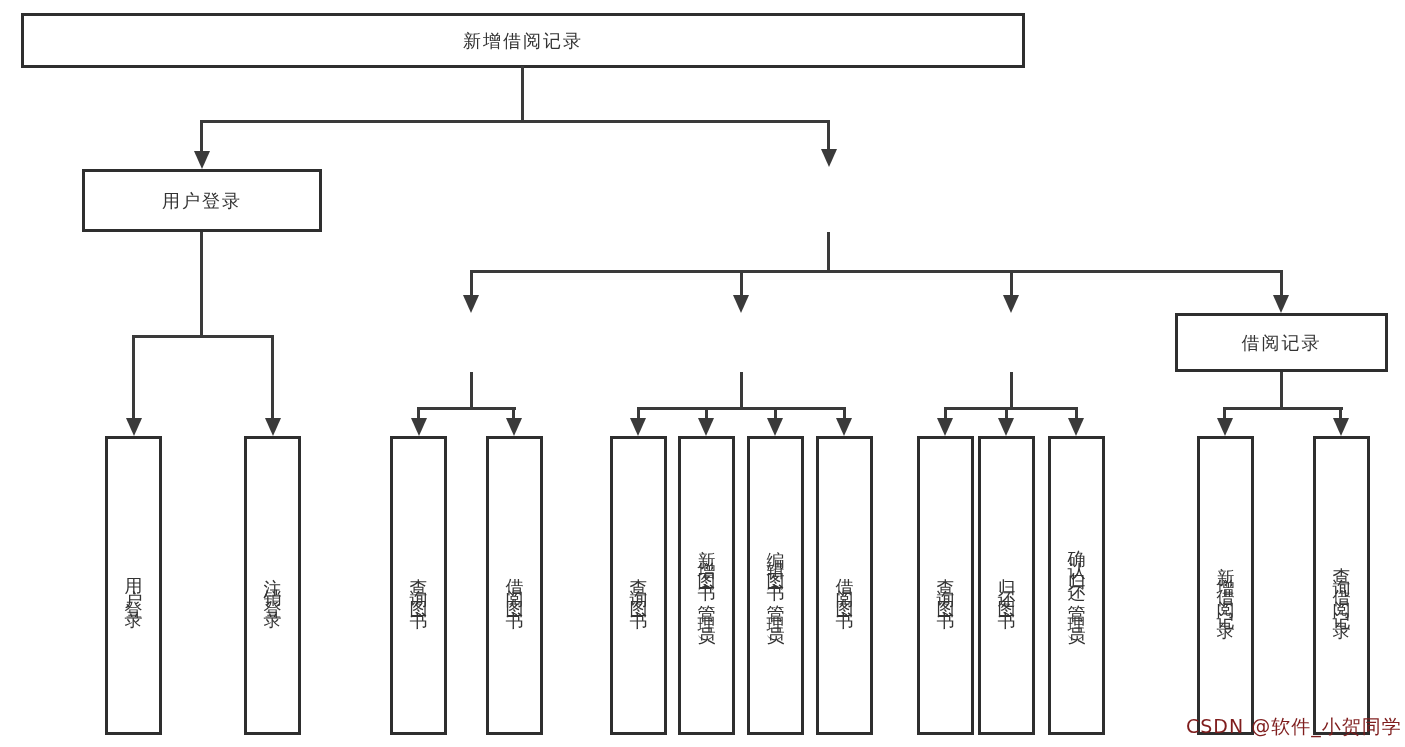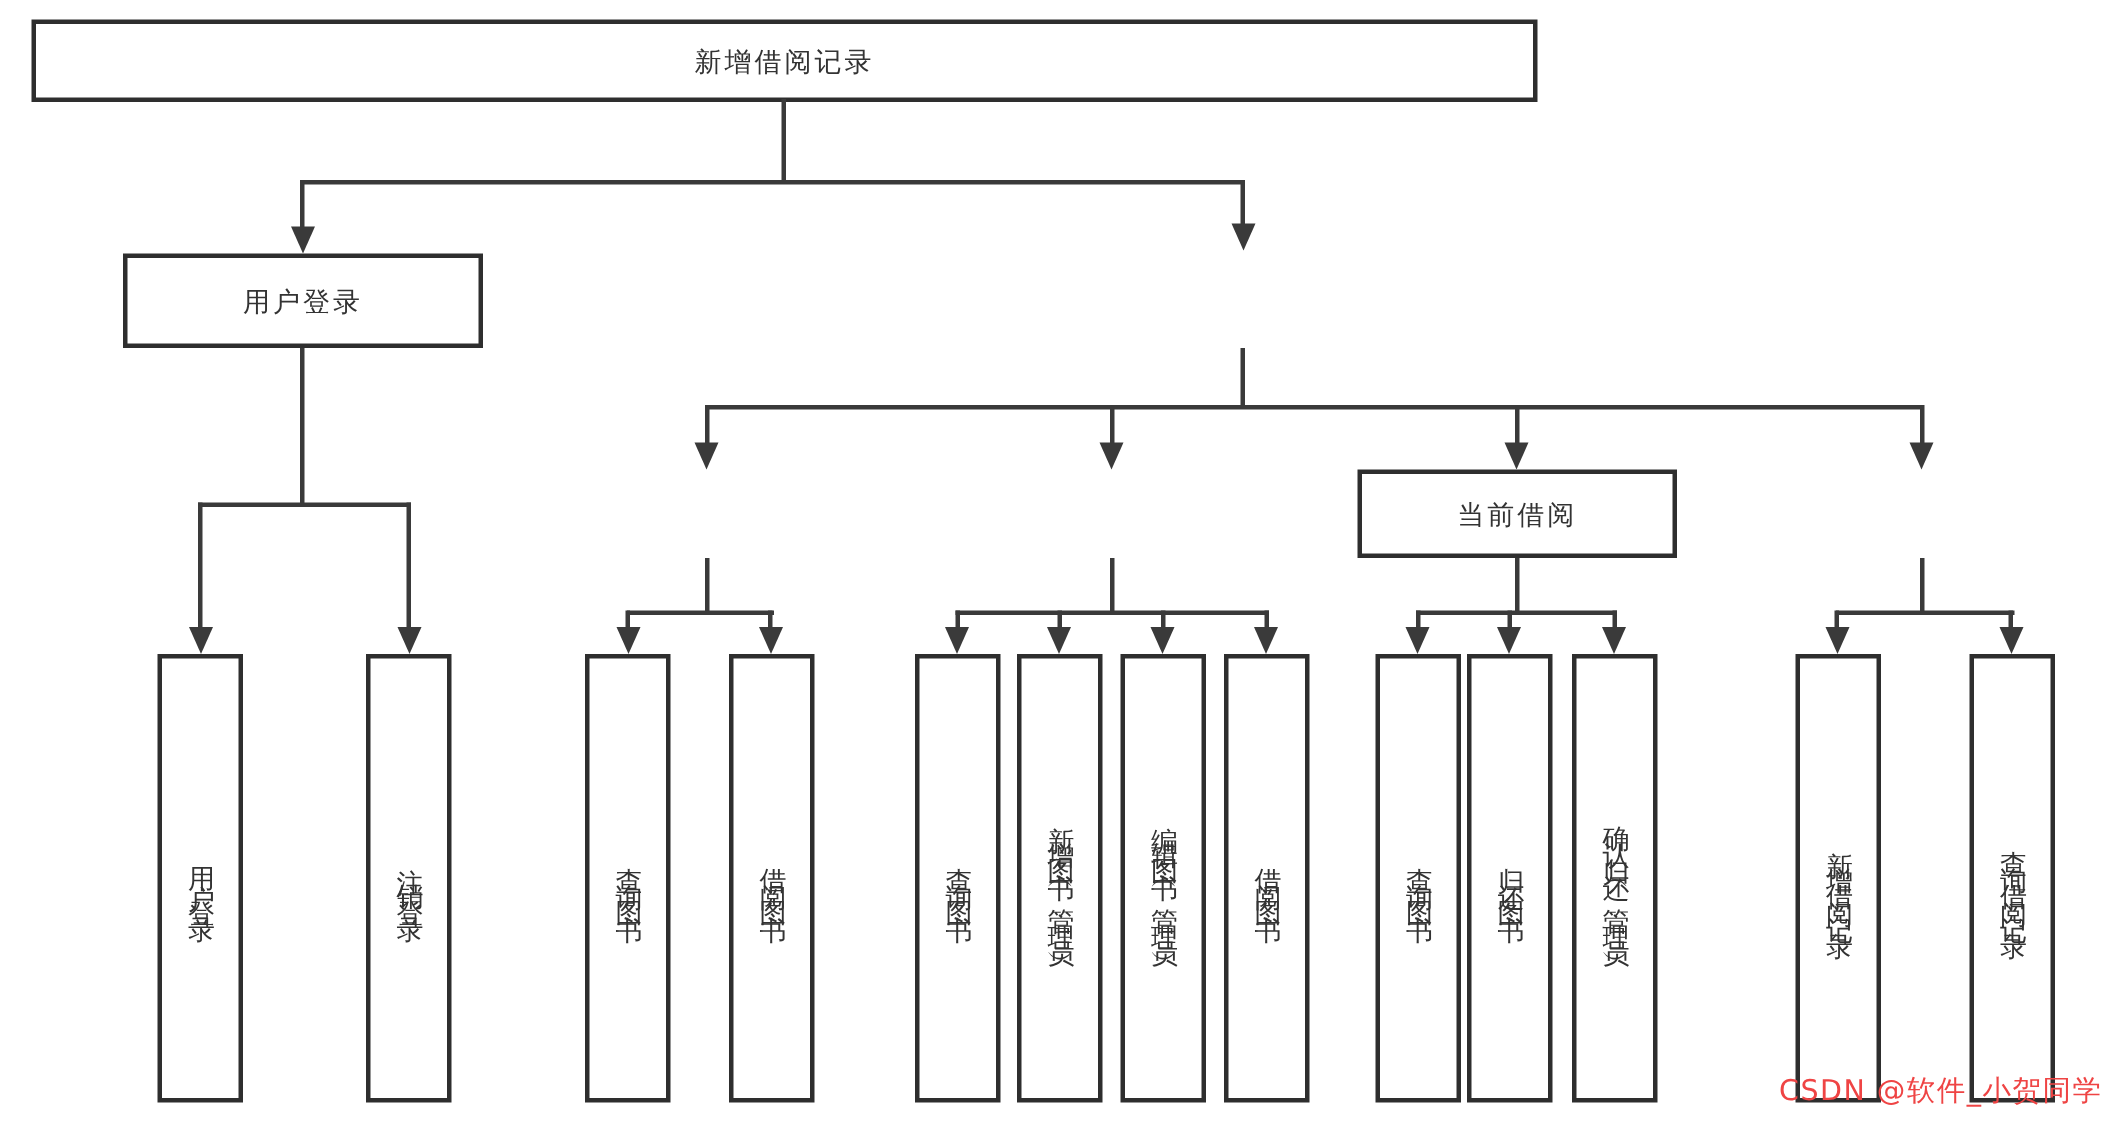--- a/index.html
+++ b/index.html
@@ -23,21 +23,21 @@
   }
   .vl{position:absolute;width:3px;background:#3a3a3a;}
   .hl{position:absolute;height:3px;background:#3a3a3a;}
   .arr{
     position:absolute;width:0;height:0;
     border-left:8px solid transparent;border-right:8px solid transparent;
     border-top:18px solid #3a3a3a;
   }
   .watermark{
     position:absolute;left:1186px;top:714px;
-    font-size:19px;letter-spacing:1px;color:#ef4444;white-space:nowrap;
+    font-size:19px;letter-spacing:1px;color:#7f1d1d;white-space:nowrap;
   }
 </style>
 </head>
 <body>
 
 <div class="stage">
 
   <div class="node" style="left:21px;top:13px;width:1004px;height:55px">
     <span>新增借阅记录</span>
   </div>
@@ -64,22 +64,22 @@
   <div class="hl" style="left:470px;top:270px;width:812px"></div>
   <div class="vl" style="left:470px;top:270px;height:28px"></div>
   <div class="arr" style="left:463px;top:295px"></div>
   <div class="vl" style="left:740px;top:270px;height:28px"></div>
   <div class="arr" style="left:733px;top:295px"></div>
   <div class="vl" style="left:1010px;top:270px;height:28px"></div>
   <div class="arr" style="left:1003px;top:295px"></div>
   <div class="vl" style="left:1280px;top:270px;height:28px"></div>
   <div class="arr" style="left:1273px;top:295px"></div>
 
-  <div class="node" style="left:905px;top:313px;width:213px;height:59px">
-    <span>当前借阅</span>
+  <div class="node" style="left:1175px;top:313px;width:213px;height:59px">
+    <span>借阅记录</span>
   </div>
 
   <div class="vl" style="left:470px;top:372px;height:37px"></div>
   <div class="hl" style="left:418px;top:407px;width:98px"></div>
   <div class="vl" style="left:417px;top:407px;height:16px"></div>
   <div class="arr" style="left:411px;top:418px"></div>
   <div class="vl" style="left:512px;top:407px;height:16px"></div>
   <div class="arr" style="left:506px;top:418px"></div>
 
   <div class="vl" style="left:740px;top:372px;height:37px"></div>

